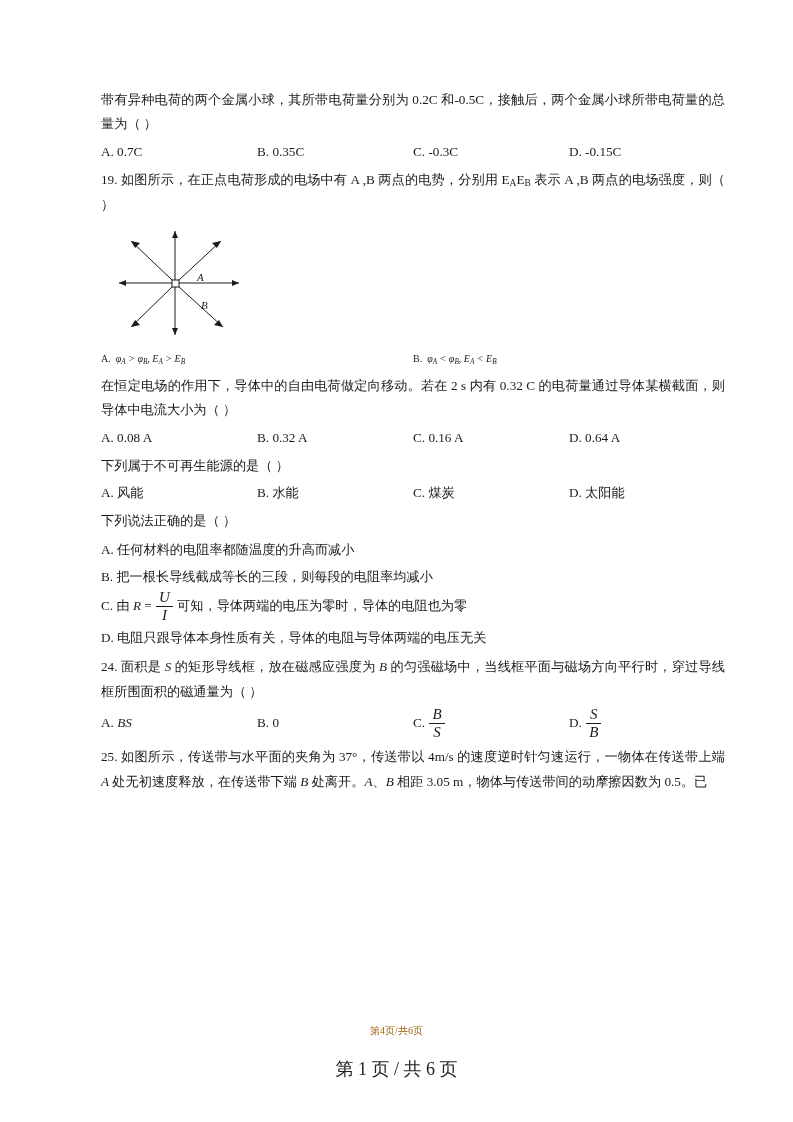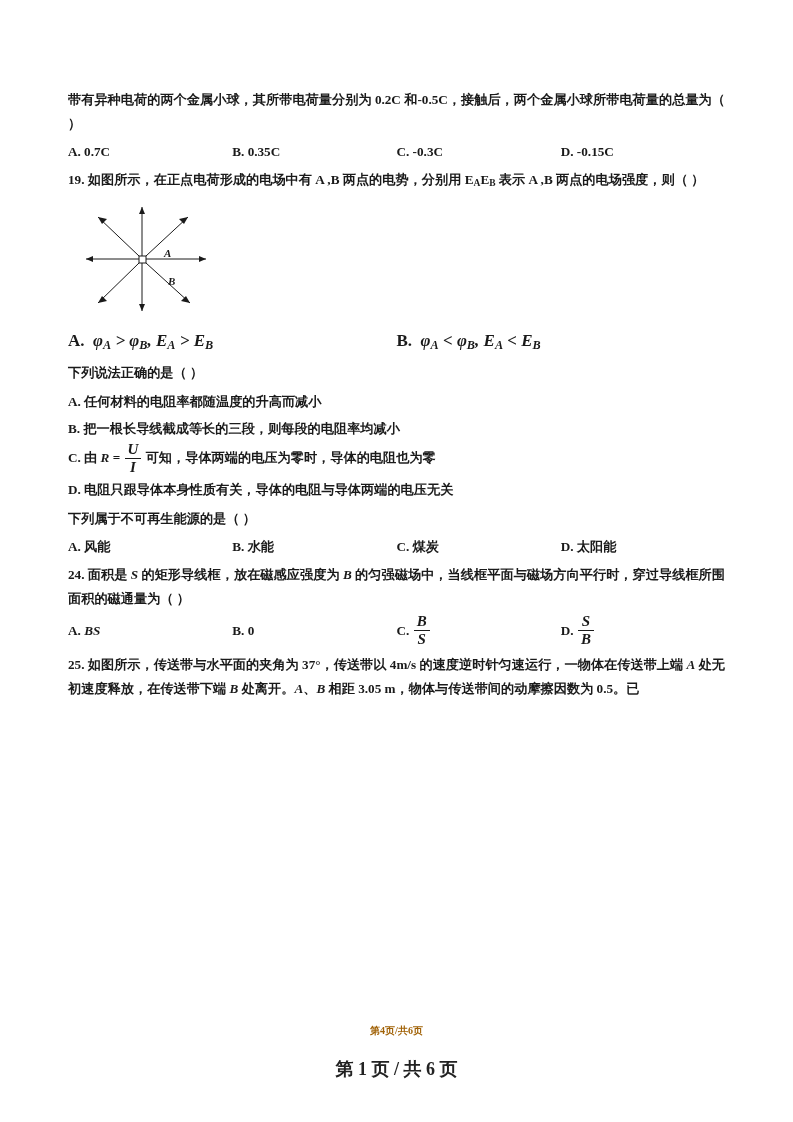--- a/index.html
+++ b/index.html
@@ -13,22 +13,21 @@
     font-family: "Liberation Serif", "DejaVu Serif", serif;
     color: #1a1a1a;
     position: relative;
     overflow: hidden;
   }
   .page {
     position: relative;
     width: 793px;
     height: 1122px;
     box-sizing: border-box;
-    padding: 88px 68px 0 68px;
-    font-weight: bold;
+    padding: 88px 68px 0 101px;
   }
   .q {
     margin-bottom: 4px;
   }
   .stem {
     font-size: 13.2px;
     line-height: 1.85;
     text-align: justify;
     margin: 0 0 2px 0;
   }
@@ -93,21 +92,21 @@
   .footer-page2 {
     position: absolute;
     left: 0;
     right: 0;
     top: 1057px;
     text-align: center;
     font-size: 18px;
     color: #222;
   }
   .math-i { font-style: italic; }
-  .opt-math { font-size: 17px; }
+  .opt-math { font-size: 10px; }
 </style>
 </head>
 <body>
 
 <div class="page">
 
   <div class="q">
     <p class="stem">带有异种电荷的两个金属小球，其所带电荷量分别为 0.2C 和-0.5C，接触后，两个金属小球所带电荷量的总量为（      ）</p>
     <div class="opts">
       <div>A. 0.7C</div>
@@ -146,42 +145,51 @@
         <text x="90" y="86" font-family="Liberation Serif, serif" font-size="11" font-style="italic" fill="#1a1a1a">B</text>
       </svg>
     </div>
     <div class="opts half opt-math">
       <div>A.&nbsp; <span class="math-i">φ<sub>A</sub> &gt; φ<sub>B</sub>, E<sub>A</sub> &gt; E<sub>B</sub></span></div>
       <div>B.&nbsp; <span class="math-i">φ<sub>A</sub> &lt; φ<sub>B</sub>, E<sub>A</sub> &lt; E<sub>B</sub></span></div>
     </div>
   </div>
 
 
+  <div class="q">
+    <p class="stem">在恒定电场的作用下，导体中的自由电荷做定向移动。若在 2 s 内有 0.32 C 的电荷量通过导体某横截面，则导体中电流大小为（        ）</p>
+    <div class="opts">
+      <div>A. 0.08 A</div>
+      <div>B. 0.32 A</div>
+      <div>C. 0.16 A</div>
+      <div>D. 0.64 A</div>
+    </div>
+  </div>
+
+  <div class="q">
+    <p class="stem">下列属于不可再生能源的是（        ）</p>
+    <div class="opts">
+      <div>A. 风能</div>
+      <div>B. 水能</div>
+      <div>C. 煤炭</div>
+      <div>D. 太阳能</div>
+    </div>
+  </div>
 
   <div class="q">
     <p class="stem">下列说法正确的是（        ）</p>
     <div class="opts-stack">
       <div>A. 任何材料的电阻率都随温度的升高而减小</div>
       <div>B. 把一根长导线截成等长的三段，则每段的电阻率均减小</div>
       <div>C. 由 <span class="it">R</span> = <span class="frac"><span class="top">U</span><span class="bot">I</span></span> 可知，导体两端的电压为零时，导体的电阻也为零</div>
       <div>D. 电阻只跟导体本身性质有关，导体的电阻与导体两端的电压无关</div>
     </div>
   </div>
 
   <div class="q">
-    <p class="stem">下列属于不可再生能源的是（        ）</p>
-    <div class="opts">
-      <div>A. 风能</div>
-      <div>B. 水能</div>
-      <div>C. 煤炭</div>
-      <div>D. 太阳能</div>
-    </div>
-  </div>
-
-  <div class="q">
     <p class="stem">24. 面积是 <span class="it">S</span> 的矩形导线框，放在磁感应强度为 <span class="it">B</span> 的匀强磁场中，当线框平面与磁场方向平行时，穿过导线框所围面积的磁通量为（  ）</p>
     <div class="opts" style="line-height:2.6;justify-content:center;">
       <div>A. <span class="it">BS</span></div>
       <div>B. 0</div>
       <div>C. <span class="frac"><span class="top">B</span><span class="bot">S</span></span></div>
       <div>D. <span class="frac"><span class="top">S</span><span class="bot">B</span></span></div>
     </div>
   </div>
 
   <div class="q">

